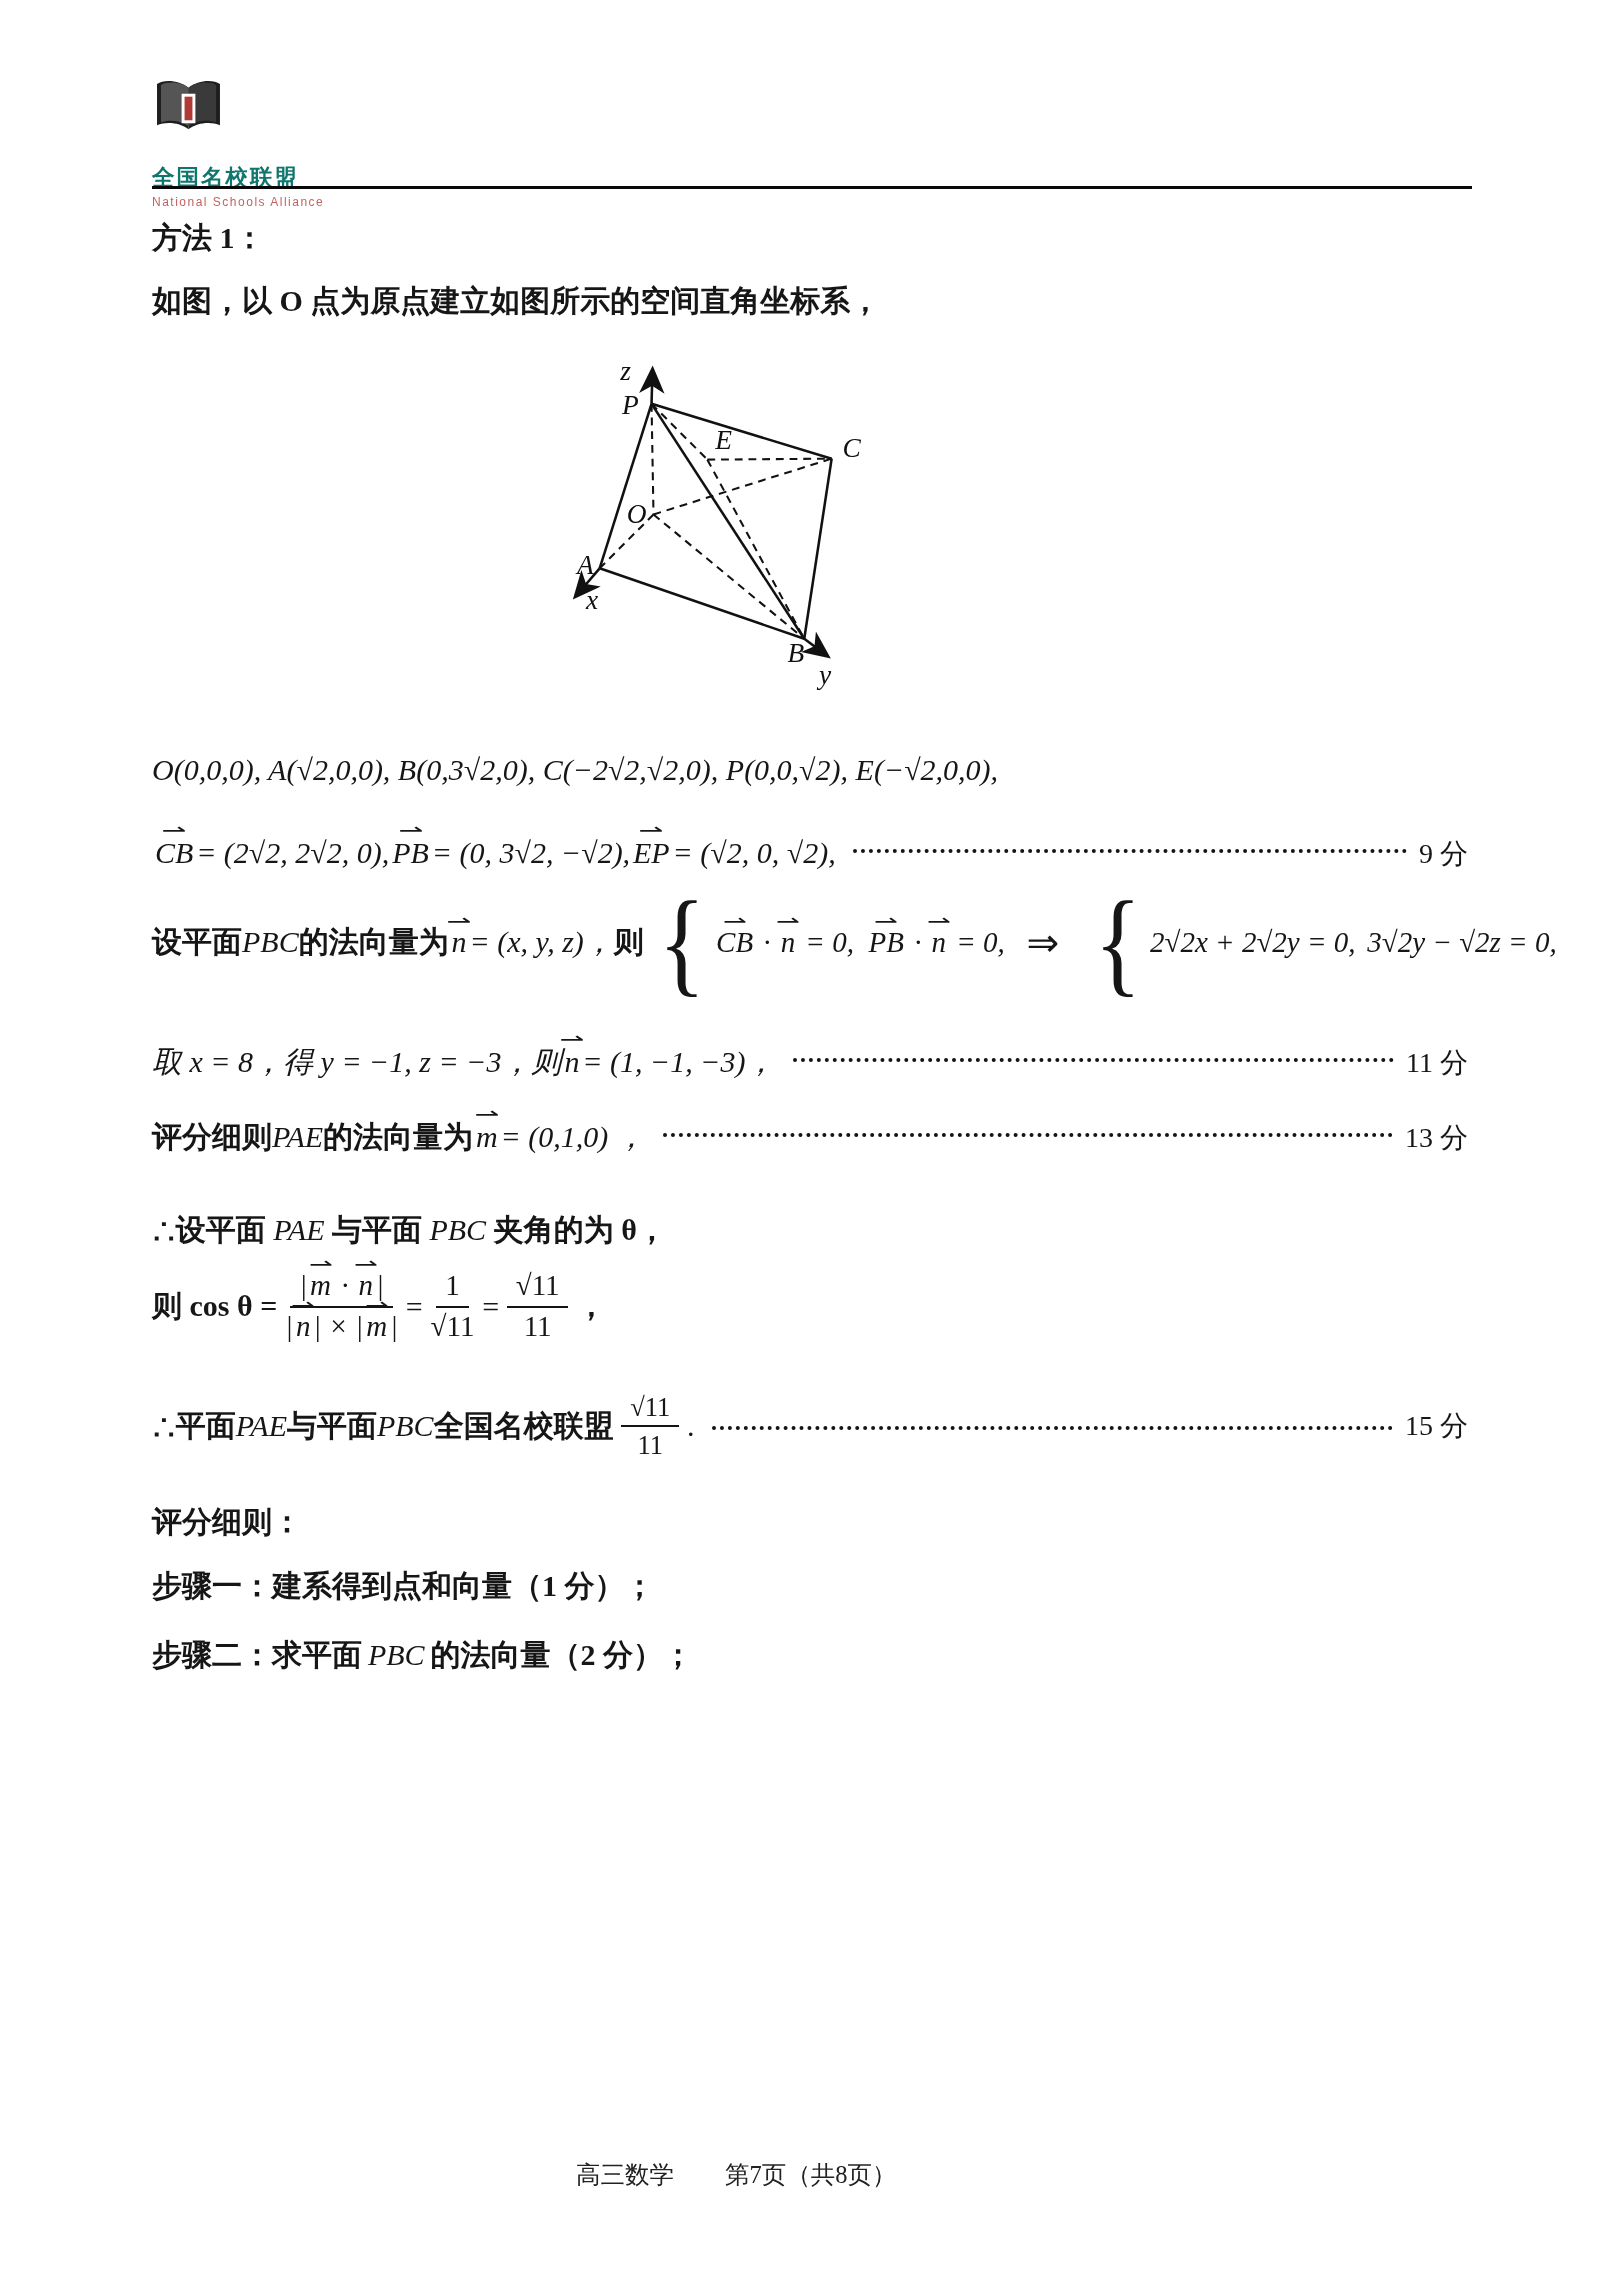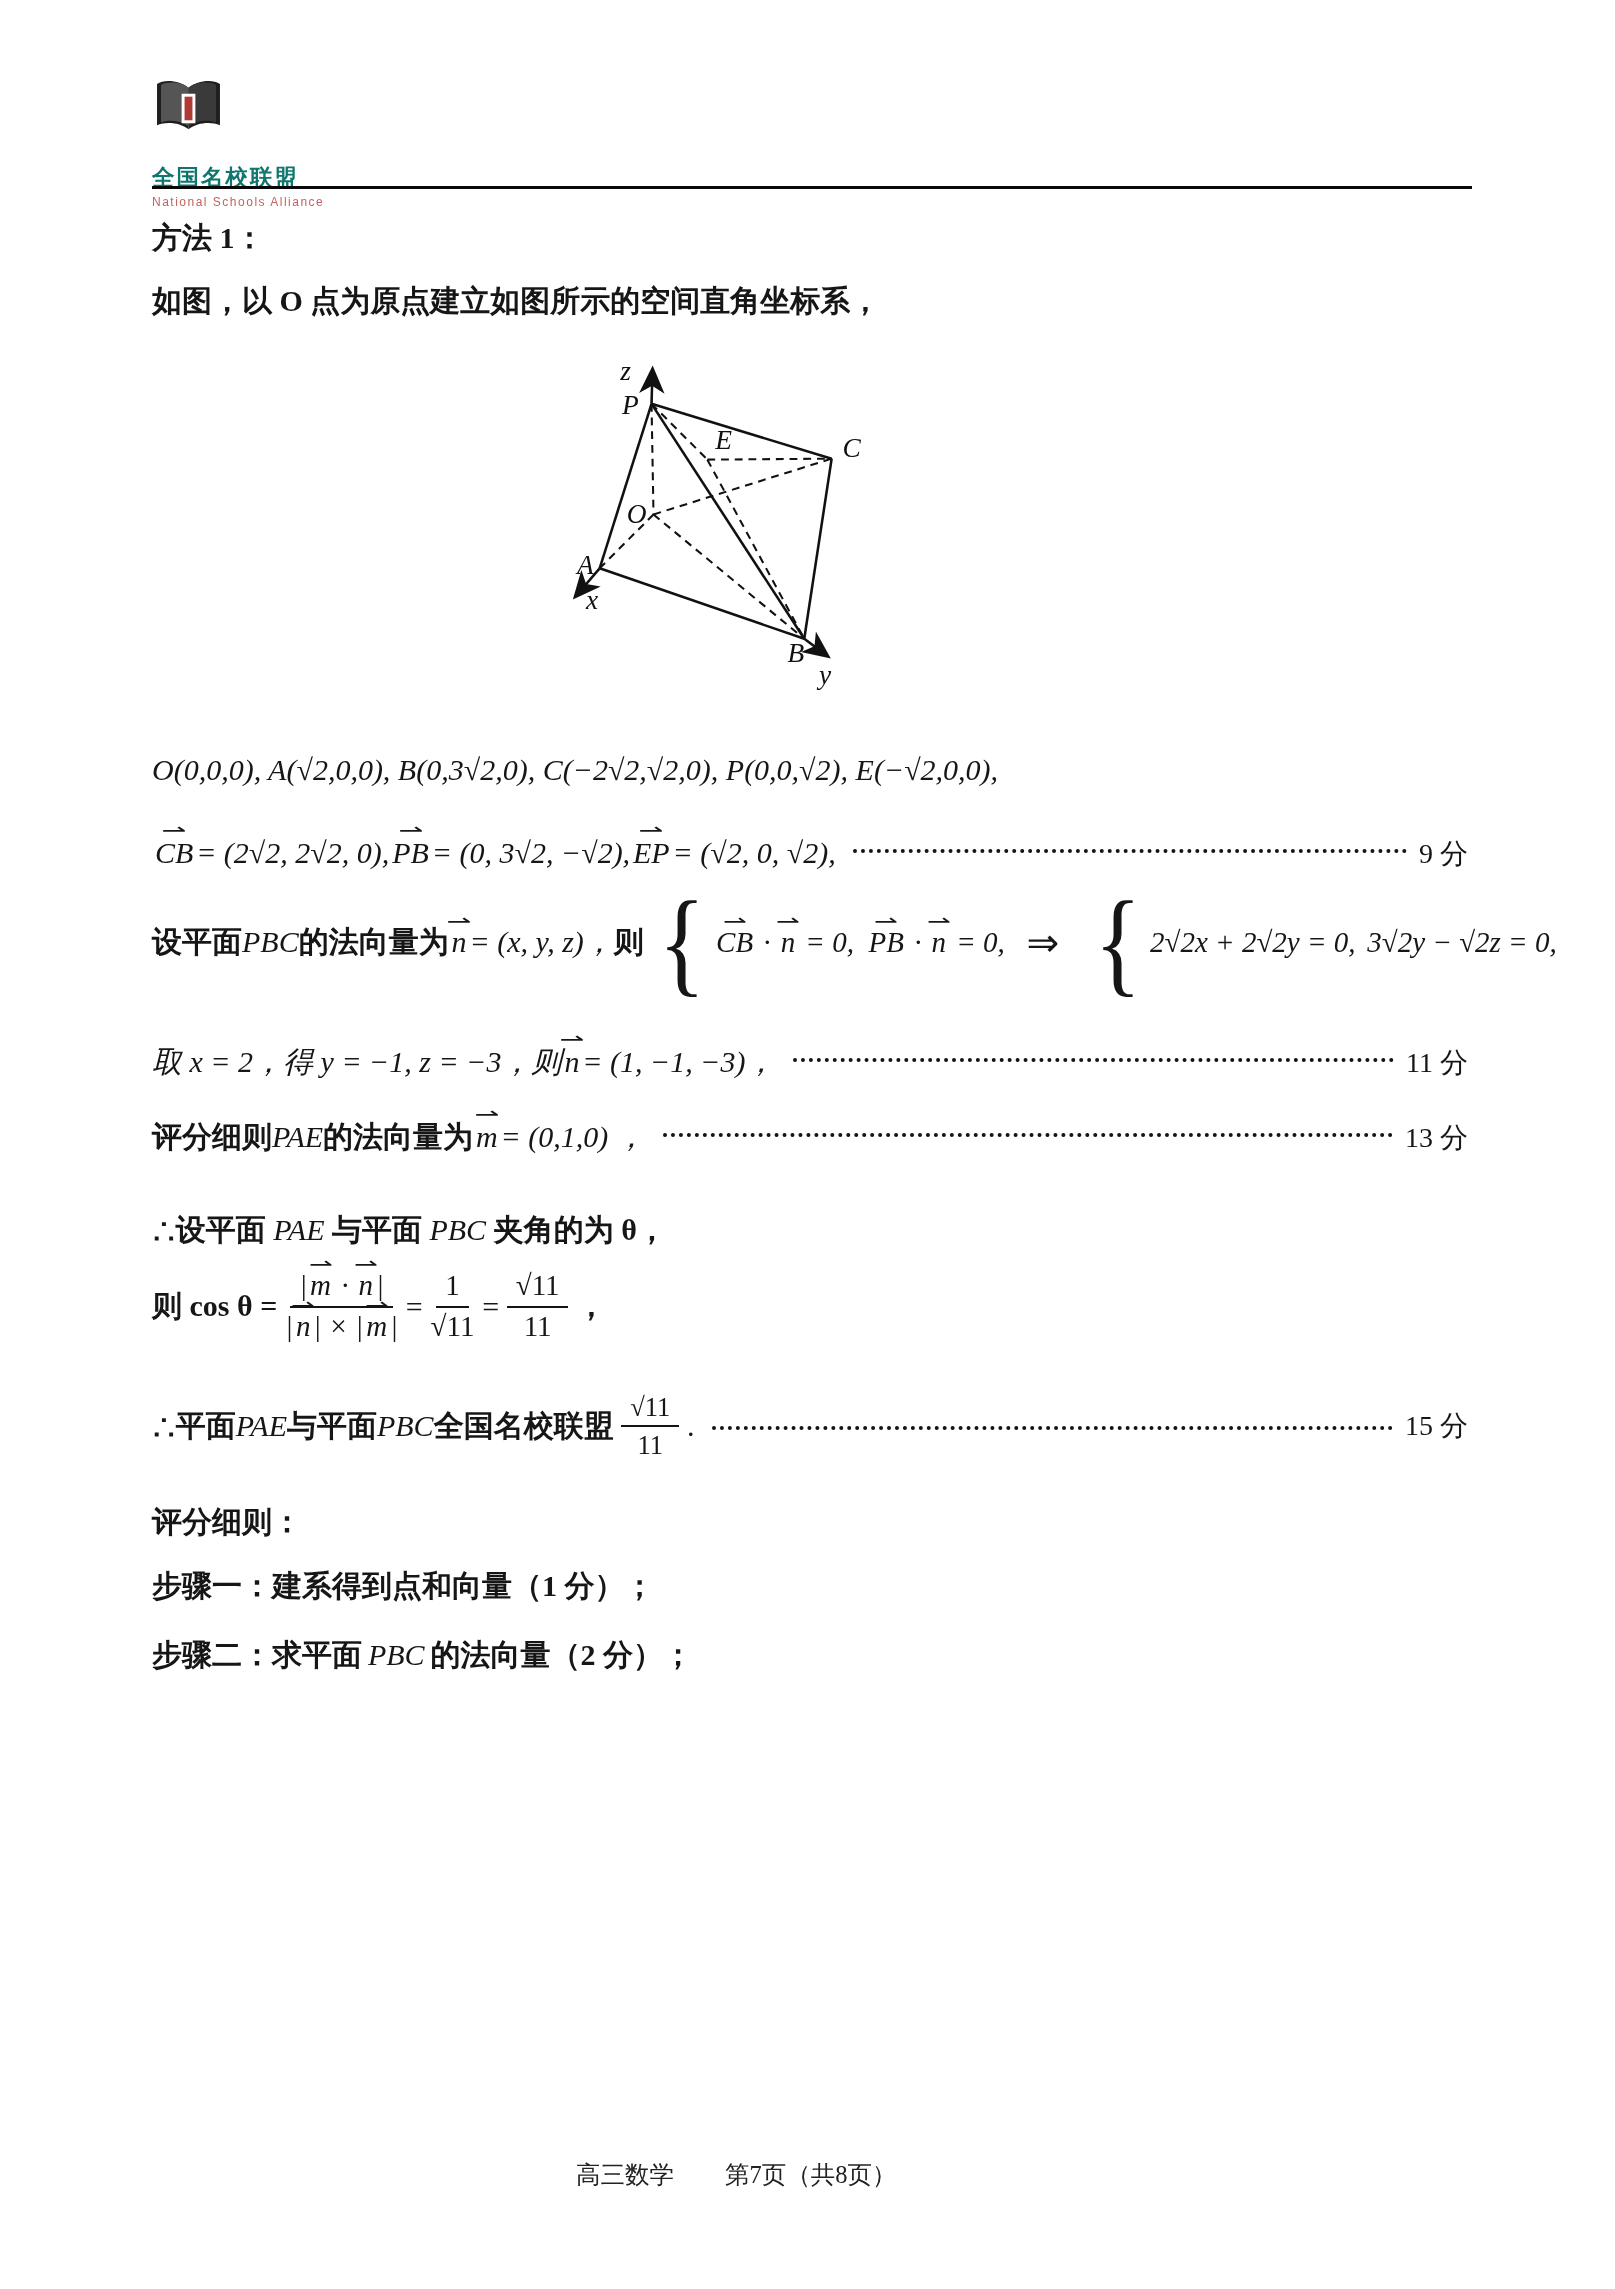--- a/index.html
+++ b/index.html
@@ -155,21 +155,21 @@
     </span>
     <span class="implies">⇒</span>
     <span class="brace">{</span>
     <span class="sysrows">
       <span class="it">2√2x + 2√2y = 0,</span>
       <span class="it">3√2y − √2z = 0,</span>
     </span>
   </div>
 
   <div class="tline row" style="top:1042px;">
-    <span class="it">取 x = 2，得 y = −1, z = −3，则 </span>
+    <span class="it">取 x = 8，得 y = −1, z = −3，则 </span>
     <span class="vec">n</span>
     <span class="it"> = (1, −1, −3)，</span>
     <span class="leader"></span>
     <span class="score">11 分</span>
   </div>
 
   <div class="tline row" style="top:1117px;">
     <span class="cn">评分细则 </span>
     <span class="it">PAE</span>
     <span class="cn"> 的法向量为 </span>

